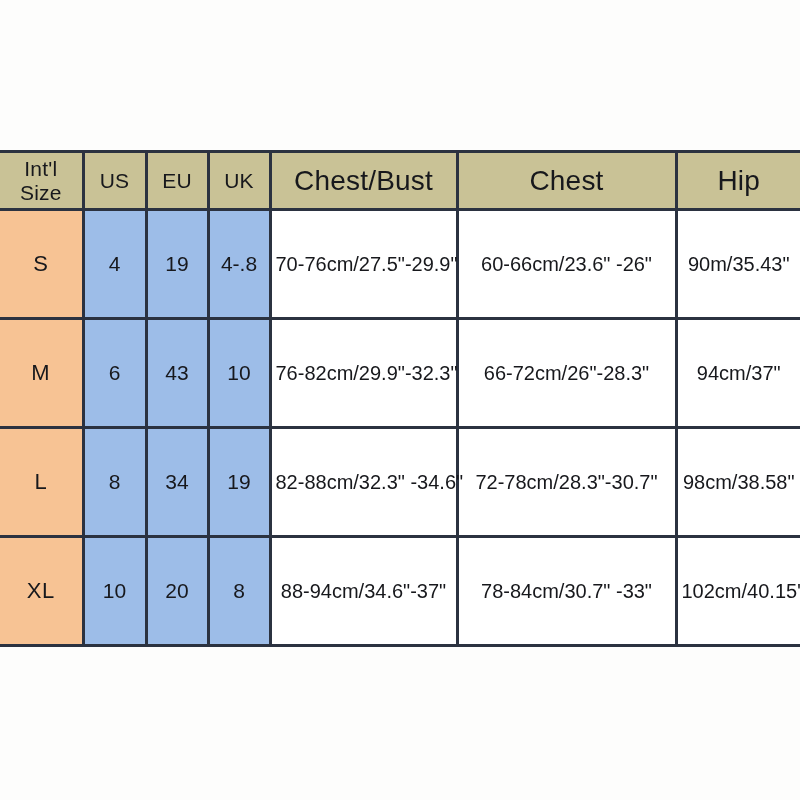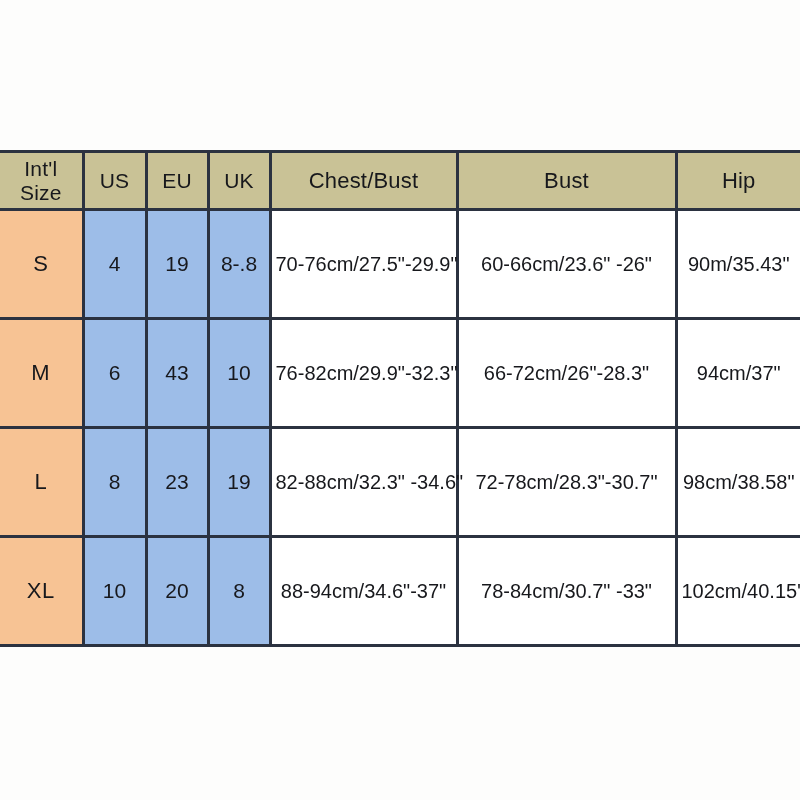--- a/index.html
+++ b/index.html
@@ -42,21 +42,21 @@
   }
 
   
   table.size-chart tr > *:first-child { border-left: none; }
   table.size-chart tr > *:last-child  { border-right: none; }
 
   
   thead th {
     background: #c9c296;
     height: 58px;
-    font-size: 22px;
+    font-size: 28px;
     letter-spacing: .2px;
   }
   thead th.narrow { font-size: 21px; }
 
   
   tbody tr { height: 109px; }
 
   td.cell-intl {
     background: #f7c394;
     font-size: 22px;
@@ -96,47 +96,47 @@
         <col class="c-waist">
         <col class="c-hip">
     </colgroup>
     <thead>
       <tr>
         <th class="narrow">Int'l Size</th>
         <th class="narrow">US</th>
         <th class="narrow">EU</th>
         <th class="narrow">UK</th>
         <th>Chest/Bust</th>
-        <th>Bust</th>
+        <th>Chest</th>
         <th>Hip</th>
       </tr>
     </thead>
     <tbody>
       <tr>
         <td class="cell-intl">S</td>
         <td class="cell-region">4</td>
         <td class="cell-region">19</td>
-        <td class="cell-region">8-.8</td>
+        <td class="cell-region">4-.8</td>
         <td class="cell-measure">70-76cm/27.5"-29.9"</td>
         <td class="cell-measure">60-66cm/23.6" -26"</td>
         <td class="cell-measure">90m/35.43"</td>
       </tr>
       <tr>
         <td class="cell-intl">M</td>
         <td class="cell-region">6</td>
         <td class="cell-region">43</td>
         <td class="cell-region">10</td>
         <td class="cell-measure">76-82cm/29.9"-32.3"</td>
         <td class="cell-measure">66-72cm/26"-28.3"</td>
         <td class="cell-measure">94cm/37"</td>
       </tr>
       <tr>
         <td class="cell-intl">L</td>
         <td class="cell-region">8</td>
-        <td class="cell-region">23</td>
+        <td class="cell-region">34</td>
         <td class="cell-region">19</td>
         <td class="cell-measure">82-88cm/32.3" -34.6"</td>
         <td class="cell-measure">72-78cm/28.3"-30.7"</td>
         <td class="cell-measure">98cm/38.58"</td>
       </tr>
       <tr>
         <td class="cell-intl">XL</td>
         <td class="cell-region">10</td>
         <td class="cell-region">20</td>
         <td class="cell-region">8</td>

